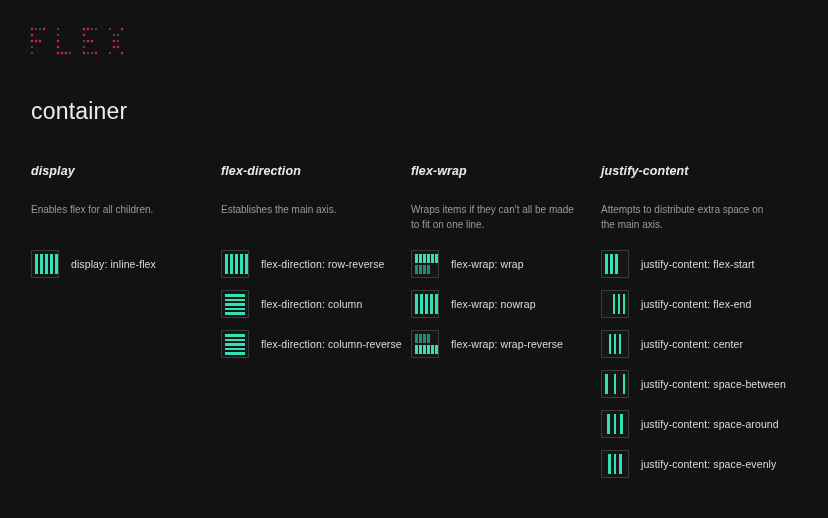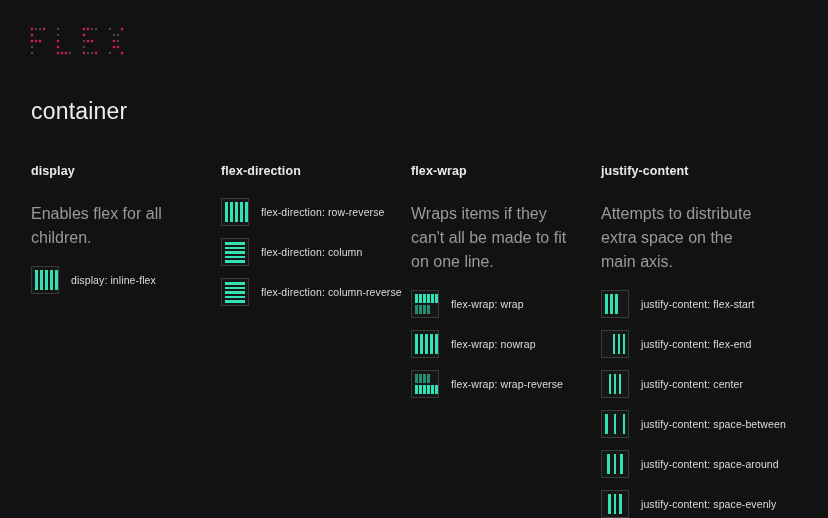--- a/index.html
+++ b/index.html
@@ -71,23 +71,24 @@
   }
   .col { width: 190px; }
   .col:last-child { width: 208px; }
 
   .col-title {
     font-size: 12.5px;
     font-weight: 700;
     color: #e9e9e9;
     letter-spacing: .1px;
     margin-bottom: 20px;
+    font-style: italic;
   }
   .col-desc {
-    font-size: 16px;
+    font-size: 10px;
     line-height: 1.5;
     color: #9a9a9a;
     width: 168px;
     margin-bottom: 16px;
     min-height: 32px;
     margin-top: 24px;
   }
 
   .items { display: flex; flex-direction: column; gap: 12px; }
 
@@ -268,20 +269,21 @@
                 <span class="bar"></span>
                 <span class="bar"></span>
               </div>
             </div>
             <span class="item-label">display: inline-flex</span>
           </div>
         </div>
       </div>
       <div class="col">
         <div class="col-title">flex-direction</div>
+        <div class="col-desc">Establishes the main axis.</div>
         <div class="items">
           <div class="item">
             <div class="swatch lay-row dense">
               <div class="swatch-inner">
                 <span class="bar"></span>
                 <span class="bar"></span>
                 <span class="bar"></span>
                 <span class="bar"></span>
                 <span class="bar"></span>
               </div>

